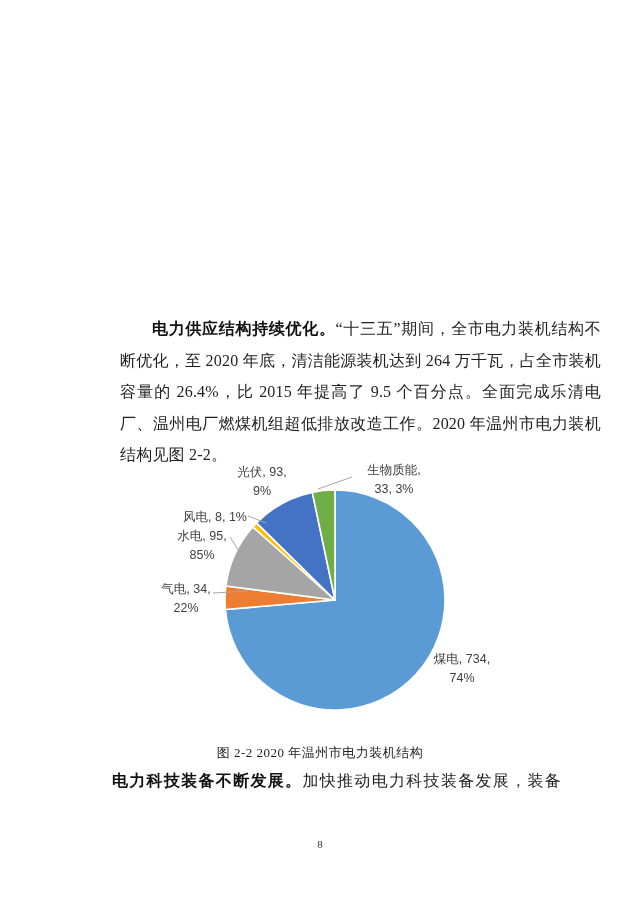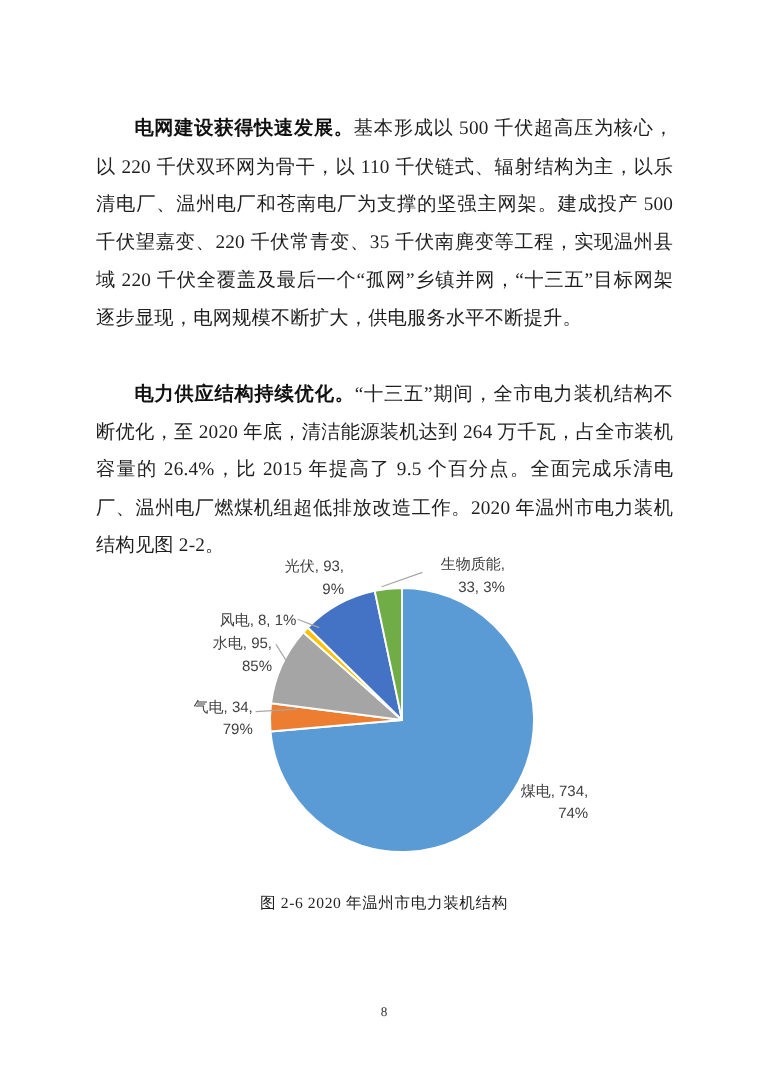--- a/index.html
+++ b/index.html
@@ -25,21 +25,21 @@
     line-height: 31.6px;
     text-align: justify;
     text-indent: 2em;
     letter-spacing: 0.2px;
   }
   .para b {
     font-weight: bold;
     color: #111111;
   }
   #para-grid { top: 92px; }
-  #para-supply { top: 313px; }
+  #para-supply { top: 313px; margin-left: 40px; }
   #para-tech {
     top: 765px;
     text-align-last: justify;
   }
   .chart {
     position: absolute;
     left: 0;
     top: 452px;
     width: 640px;
     height: 300px;
@@ -49,21 +49,21 @@
     left: 0;
     top: 0;
   }
   .pie-label {
     position: absolute;
     transform: translateX(-50%);
     font-family: "Liberation Sans", "DejaVu Sans", sans-serif;
     font-size: 12.5px;
     line-height: 19px;
     color: #404040;
-    text-align: right;
+    text-align: center;
     white-space: pre-line;
   }
   .caption {
     position: absolute;
     left: 0;
     top: 744px;
     width: 640px;
     text-align: center;
     font-size: 13px;
     letter-spacing: 0.5px;
@@ -77,48 +77,48 @@
     text-align: center;
     font-size: 11px;
     color: #333333;
   }
 </style>
 </head>
 <body>
 
 <div class="page">
 
-  <p class="para" id="para-grid"><b>电网建设获得快速发展。</b><span>基本形成以 500 千伏超高压为核心，以 220 千伏双环网为骨干，以 110 千伏链式、辐射结构为主，以乐清电厂、温州电厂和苍南电厂为支撑的坚强主网架。建成投产 500 千伏望嘉变、220 千伏常青变、35 千伏南麂变等工程，实现温州县域 220 千伏全覆盖及最后一个“孤网”乡镇并网，“十三五”目标网架逐步显现，电网规模不断扩大，供电服务水平不断提升。</span></p>
 
   <p class="para" id="para-supply"><b>电力供应结构持续优化。</b><span>“十三五”期间，全市电力装机结构不断优化，至 2020 年底，清洁能源装机达到 264 万千瓦，占全市装机容量的 26.4%，比 2015 年提高了 9.5 个百分点。全面完成乐清电厂、温州电厂燃煤机组超低排放改造工作。2020 年温州市电力装机结构见图 2-2。</span></p>
 
   <div class="chart" id="pie-chart">
     <svg id="pie-svg" width="640" height="300" viewBox="0 0 640 300">
         <path d="M335,148 L335.00,38.00 A110,110 0 1 1 225.41,157.52 Z" fill="#5B9BD5" stroke="#ffffff" stroke-width="1.6" stroke-linejoin="round"></path>
         <path d="M335,148 L225.41,157.52 A110,110 0 0 1 225.89,134.00 Z" fill="#ED7D31" stroke="#ffffff" stroke-width="1.6" stroke-linejoin="round"></path>
         <path d="M335,148 L225.89,134.00 A110,110 0 0 1 252.76,74.95 Z" fill="#A5A5A5" stroke="#ffffff" stroke-width="1.6" stroke-linejoin="round"></path>
         <path d="M335,148 L252.76,74.95 A110,110 0 0 1 256.55,70.90 Z" fill="#FFC000" stroke="#ffffff" stroke-width="1.6" stroke-linejoin="round"></path>
         <path d="M335,148 L256.55,70.90 A110,110 0 0 1 312.29,40.37 Z" fill="#4472C4" stroke="#ffffff" stroke-width="1.6" stroke-linejoin="round"></path>
         <path d="M335,148 L312.29,40.37 A110,110 0 0 1 335.00,38.00 Z" fill="#70AD47" stroke="#ffffff" stroke-width="1.6" stroke-linejoin="round"></path>
         <line x1="352" y1="25" x2="318" y2="37" stroke="#a6a6a6" stroke-width="1"></line>
         <line x1="248" y1="64" x2="266" y2="71" stroke="#a6a6a6" stroke-width="1"></line>
         <line x1="230" y1="85" x2="242" y2="104" stroke="#a6a6a6" stroke-width="1"></line>
         <line x1="213" y1="141" x2="247" y2="139" stroke="#a6a6a6" stroke-width="1"></line>
       </svg>
   <div class="pie-label" style="left: 462px; top: 198px;">煤电, 734,
 74%</div>
       <div class="pie-label" style="left: 186px; top: 128px;">气电, 34,
-79%</div>
+22%</div>
       <div class="pie-label" style="left: 202px; top: 75px;">水电, 95,
 85%</div>
       <div class="pie-label" style="left: 215px; top: 56px;">风电, 8, 1%</div>
       <div class="pie-label" style="left: 262px; top: 11px;">光伏, 93,
 9%</div>
       <div class="pie-label" style="left: 394px; top: 9px;">生物质能,
 33, 3%</div>
     </div>
 
-  <div class="caption">图 2-6  2020 年温州市电力装机结构</div>
+  <div class="caption">图 2-2  2020 年温州市电力装机结构</div>
 
+  <p class="para" id="para-tech"><b>电力科技装备不断发展。</b><span>加快推动电力科技装备发展，装备</span></p>
 
   <div class="pageno">8</div>
 
 </div>
 
 </body></html>

